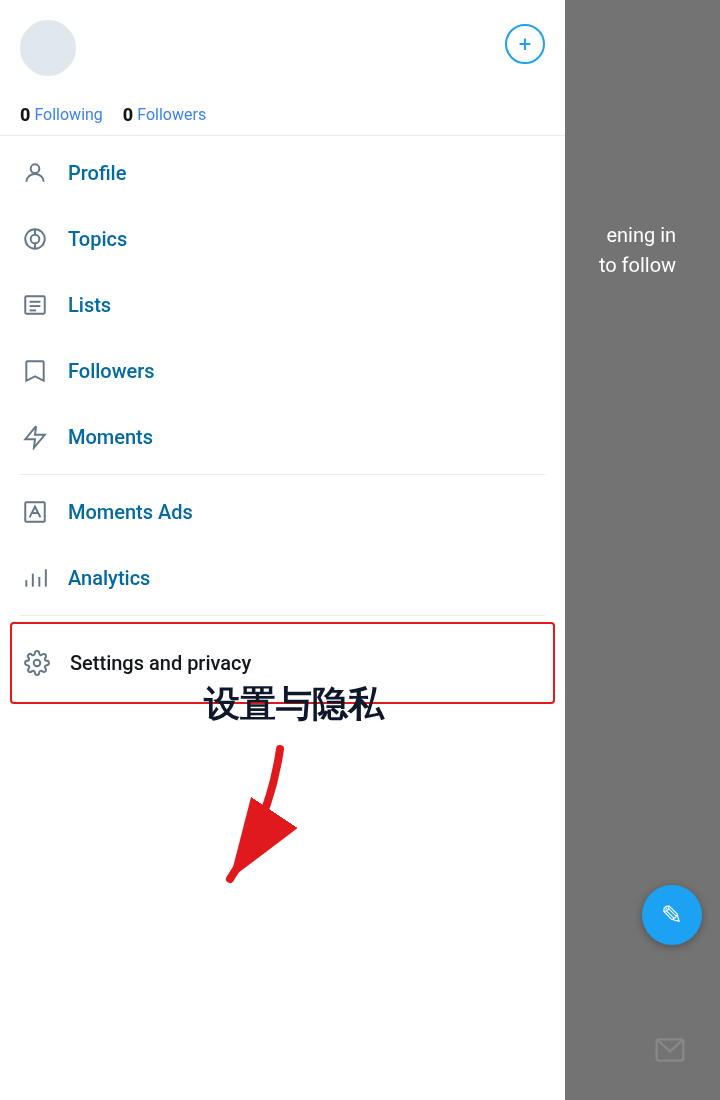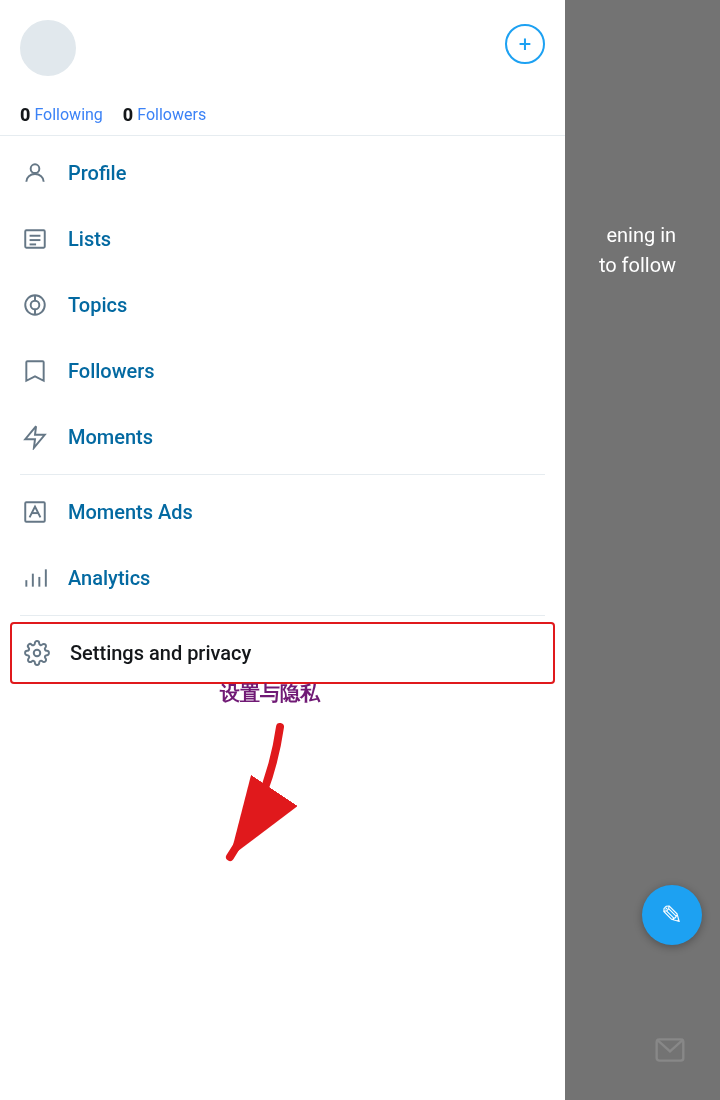--- a/index.html
+++ b/index.html
@@ -213,46 +213,46 @@
       height: 1px;
       background: #e6ecf0;
       margin: 4px 20px;
     }
 
     
     .menu-item.highlighted {
       border: 2.5px solid #e0191c;
       border-radius: 4px;
       margin: 6px 10px;
-      padding: 14px 10px;
+      padding: 24px 10px;
     }
 
     .menu-item.highlighted .menu-label {
       color: #14171a;
     }
 
     .menu-item.highlighted .menu-icon svg {
       stroke: #657786;
     }
 
     
     .annotation-container {
       position: absolute;
       top: 680px;
       left: 200px;
       pointer-events: none;
     }
 
     .annotation-text {
-      font-size: 20px;
+      font-size: 36px;
       font-weight: 700;
-      color: #701a75;
+      color: #0f172a;
       font-family: "SimHei", "STHeiti", sans-serif;
       margin-bottom: 10px;
-      margin-left: 20px;
+      margin-left: 4px;
     }
 
     .arrow-svg {
       display: block;
     }
   </style>
 </head>
 <body>
 
 <div class="bg-overlay"></div>
@@ -308,39 +308,39 @@
             <circle cx="12" cy="8" r="4"></circle>
             <path d="M4 20c0-4 3.6-7 8-7s8 3 8 7"></path>
           </svg>
       </div>
       <span class="menu-label">Profile</span>
     </div>
 
     <div class="menu-item">
       <div class="menu-icon">
         <svg viewBox="0 0 24 24">
+            <circle cx="12" cy="12" r="9"></circle>
+            <circle cx="12" cy="12" r="4"></circle>
+            <line x1="12" y1="3" x2="12" y2="8"></line>
+            <line x1="12" y1="16" x2="12" y2="21"></line>
+          </svg>
+      </div>
+      <span class="menu-label">Topics</span>
+    </div>
+
+    <div class="menu-item">
+      <div class="menu-icon">
+        <svg viewBox="0 0 24 24">
             <rect x="3" y="4" width="18" height="16" rx="1"></rect>
             <line x1="7" y1="9" x2="17" y2="9"></line>
             <line x1="7" y1="13" x2="17" y2="13"></line>
             <line x1="7" y1="17" x2="13" y2="17"></line>
           </svg>
       </div>
       <span class="menu-label">Lists</span>
-    </div>
-
-    <div class="menu-item">
-      <div class="menu-icon">
-        <svg viewBox="0 0 24 24">
-            <circle cx="12" cy="12" r="9"></circle>
-            <circle cx="12" cy="12" r="4"></circle>
-            <line x1="12" y1="3" x2="12" y2="8"></line>
-            <line x1="12" y1="16" x2="12" y2="21"></line>
-          </svg>
-      </div>
-      <span class="menu-label">Topics</span>
     </div>
 
     <div class="menu-item">
       <div class="menu-icon">
         <svg viewBox="0 0 24 24">
             <path d="M5 3h14a1 1 0 0 1 1 1v17l-8-4-8 4V4a1 1 0 0 1 1-1z"></path>
           </svg>
       </div>
       <span class="menu-label">Followers</span>
     </div>

